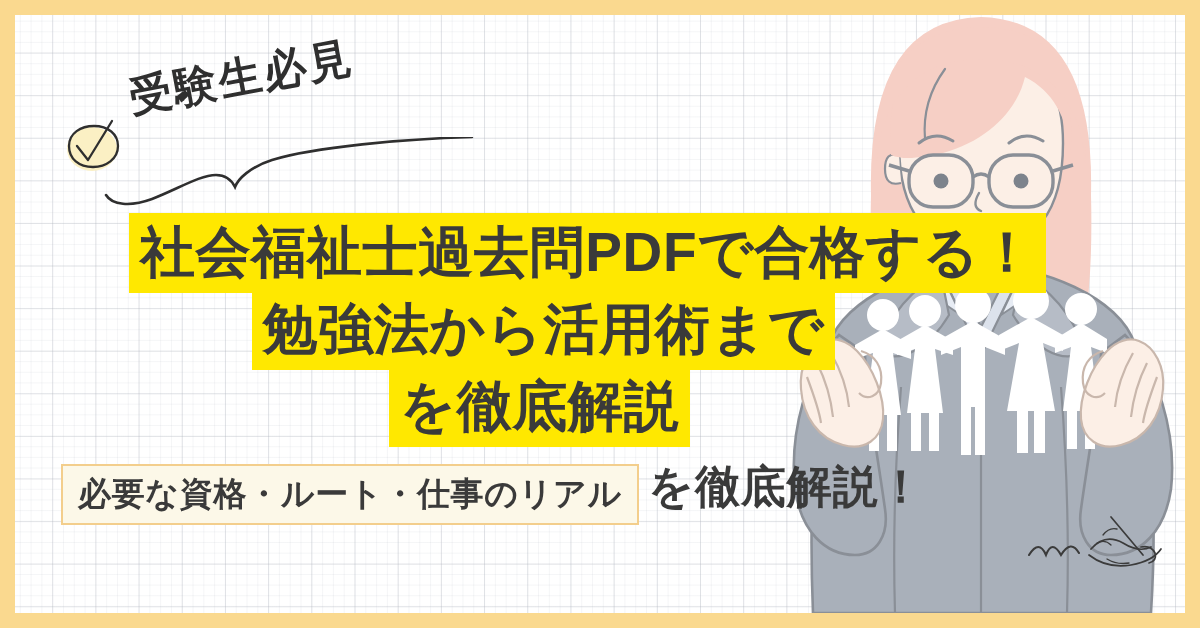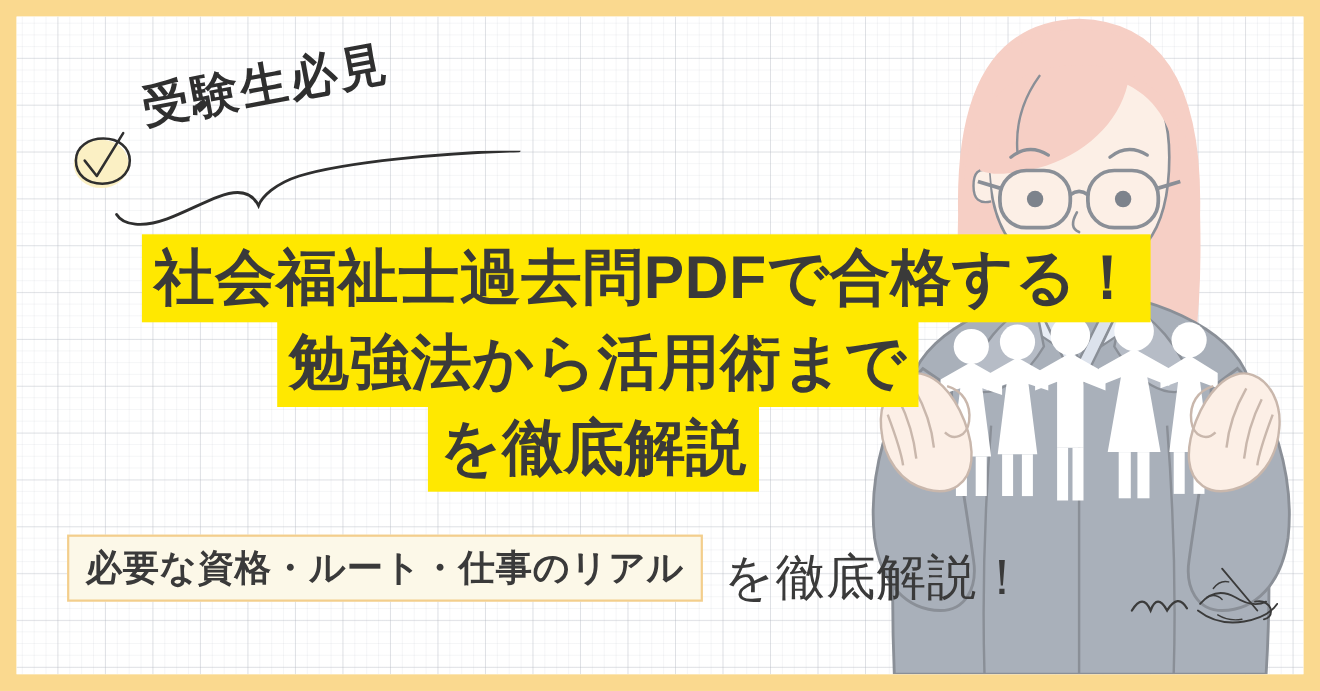--- a/index.html
+++ b/index.html
@@ -94,40 +94,40 @@
     font-family:"Liberation Sans","DejaVu Sans",sans-serif;
   }
   #hl-row-1 .hl-mark{ margin-left:0; }
   #hl-row-2{ margin-top:-3px; }
   #hl-row-3{ margin-top:-3px; }
   #hl-row-2 .hl-mark{ transform:translateX(-44px); }
   #hl-row-3 .hl-mark{ transform:translateX(-48px); }
 
   
   #subtitle{
-    position:absolute;left:46px;top:471px;
-    display:flex;align-items:flex-end;
+    position:absolute;left:46px;top:449px;
+    display:flex;align-items:flex-start;
     white-space:nowrap;
   }
   #sub-box{
     background:#FCF8E8;
     border:2px solid #F3CE8C;
     padding:11px 15px 13px 15px;
     font-size:33px;
     line-height:1;
     font-weight:700;
     color:#3a3a3a;
     letter-spacing:.02em;
     font-family:"Liberation Sans","DejaVu Sans",sans-serif;
   }
   #sub-tail{
-    margin-left:19px;
+    margin-left:9px;
     font-size:45px;
     line-height:1;
-    font-weight:400;
+    font-weight:700;
     color:#3a3a3a;
     letter-spacing:.02em;
     font-family:"Liberation Sans","DejaVu Sans",sans-serif;
   }
 </style>
 </head>
 <body>
 
 <div id="canvas">
   <div id="inner">

